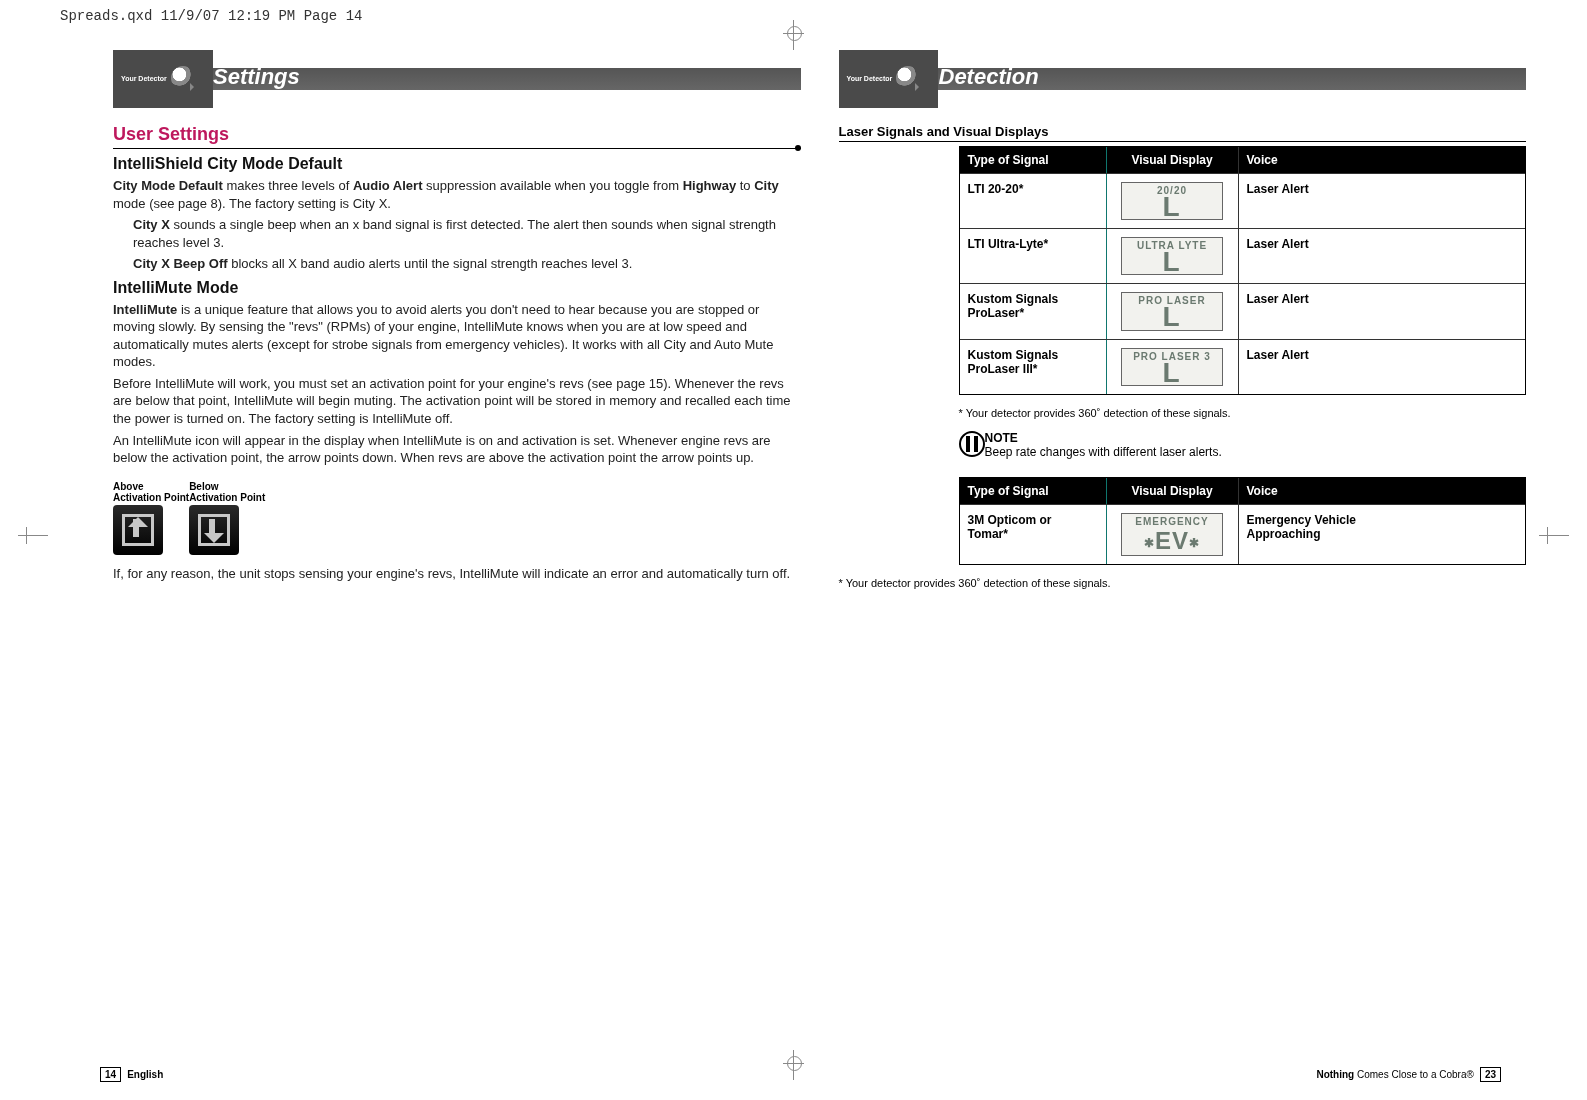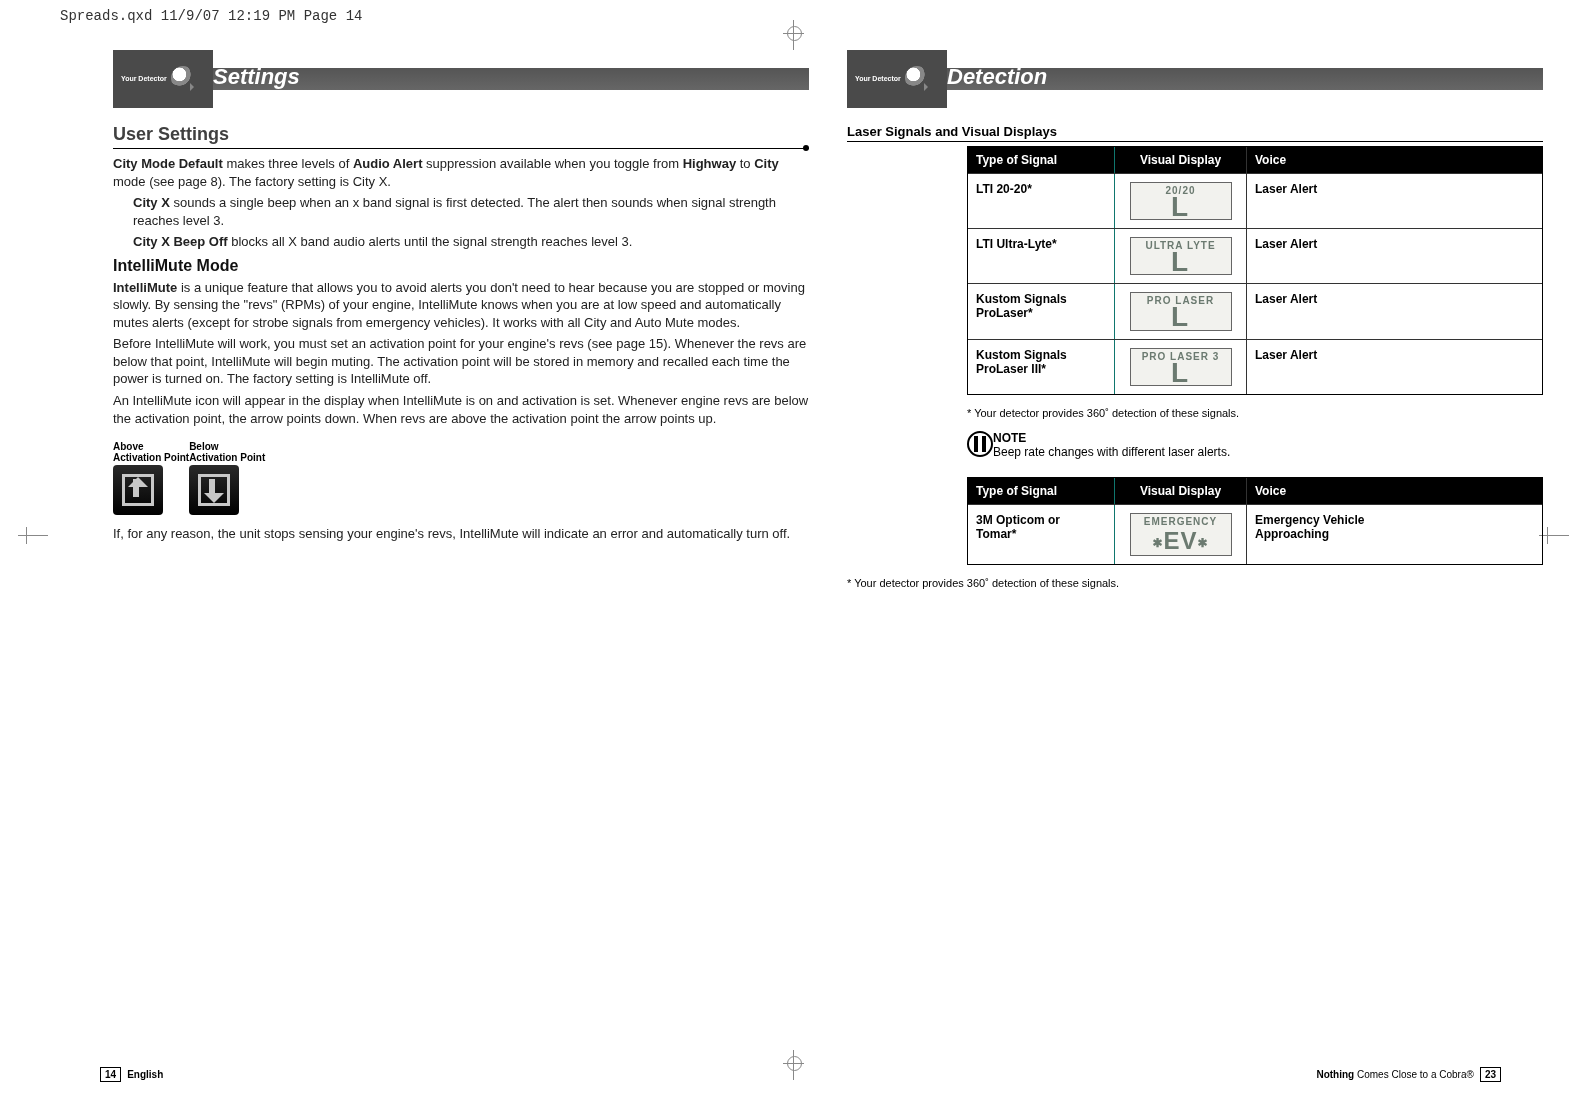--- a/index.html
+++ b/index.html
@@ -12,32 +12,32 @@
 .reg-bot::before{content:"";position:absolute;left:-6px;top:6px;width:13px;height:13px;border:1px solid #888;border-radius:50%}
 .reg-bot::after{content:"";position:absolute;left:-10px;top:13px;width:21px;height:1px;background:#888}
 .reg-side{position:absolute;top:535px;width:30px;height:1px;background:#888}
 .reg-side::before{content:"";position:absolute;top:-8px;left:8px;width:1px;height:17px;background:#888}
 .reg-side.left{left:18px}
 .reg-side.right{right:18px}
 
 .spread{position:absolute;left:0;right:0;top:50px;bottom:40px;display:flex}
 .col{flex:1;padding:0 30px 0 30px;position:relative}
 .col.left-col{padding-left:113px;padding-right:30px}
-.col.right-col{padding-left:8px;padding-right:44px}
+.col.right-col{padding-left:8px;padding-right:61px}
 
 .banner{position:relative;height:52px;margin-bottom:22px}
 .banner .bar{position:absolute;left:0;right:0;top:18px;height:22px;background:linear-gradient(to bottom,#555,#666)}
 .banner .tab{position:absolute;left:0;top:0;height:40px;background:#4a4a4a;padding:8px 12px 0 8px;display:flex;align-items:center}
 .banner .tab::after{content:"";position:absolute;left:0;bottom:-10px;width:100%;height:10px;background:#4a4a4a}
 .banner .snake{width:24px;height:24px;background:radial-gradient(circle at 35% 35%,#fff 30%,#888 32%,#888 50%,transparent 52%);border-radius:50%;margin:0 6px 0 4px;position:relative}
 .banner .snake::after{content:"";position:absolute;right:-3px;bottom:-1px;border:4px solid transparent;border-left-color:#888}
 .banner .yd{font-size:7px;color:#fff;font-weight:bold}
 .banner .title{position:absolute;left:100px;top:14px;font-size:22px;color:#fff;font-weight:bold;font-style:italic}
 
-h2.sec{font-family:Arial,sans-serif;font-size:18px;font-weight:900;margin:0 0 6px;border-bottom:1px solid #000;padding-bottom:3px;color:#404040;position:relative}
+h2.sec{font-family:Arial,sans-serif;font-size:18px;font-weight:900;margin:0 0 6px;border-bottom:1px solid #000;padding-bottom:3px;color:#be185d;position:relative}
 h2.sec .dot{position:absolute;right:0;bottom:-3px;width:6px;height:6px;background:#000;border-radius:50%}
 h3.sub{font-size:16px;font-weight:bold;margin:6px 0 4px;color:#111}
 p{margin:4px 0;line-height:1.35;font-size:13px;color:#222}
 .ind{margin-left:20px}
 
 .apcap{font-size:10px;font-weight:bold;margin:10px 0 2px}
 .aprow{display:flex;margin-bottom:10px}
 .apbox{width:50px;height:50px;background:linear-gradient(to bottom,#2a2a2a,#000);border-radius:4px;display:flex;align-items:center;justify-content:center}
 .arrow{width:26px;height:26px;border:3px solid #c8c8c8;position:relative}
 .arrow.up::before{content:"";position:absolute;left:3px;top:-10px;border:10px solid transparent;border-bottom-color:#c8c8c8}
@@ -90,20 +90,21 @@
   <div class="banner">
     <div class="bar"></div>
     <div class="tab">
             <span class="yd">Your Detector</span>
             <span class="snake"></span>
           </div>
     <div class="title">Settings</div>
   </div>
 
   <h2 class="sec"><span>User Settings</span><span class="dot"></span></h2>
+  <h3 class="sub">IntelliShield City Mode Default</h3>
   <p><b>City Mode Default</b> <span>makes three levels of</span> <b>Audio Alert</b> <span>suppression available when you toggle from</span> <b>Highway</b> <span>to</span> <b>City</b> <span>mode (see page 8). The factory setting is City X.</span></p>
 
   <p class="ind"><b>City X</b> <span>sounds a single beep when an x band signal is first detected. The alert then sounds when signal strength reaches level 3.</span></p>
   <p class="ind"><b>City X Beep Off</b> <span>blocks all X band audio alerts until the signal strength reaches level 3.</span></p>
 
   <h3 class="sub">IntelliMute Mode</h3>
   <p><b>IntelliMute</b> <span>is a unique feature that allows you to avoid alerts you don't need to hear because you are stopped or moving slowly. By sensing the "revs" (RPMs) of your engine, IntelliMute knows when you are at low speed and automatically mutes alerts (except for strobe signals from emergency vehicles). It works with all City and Auto Mute modes.</span></p>
   <p>Before IntelliMute will work, you must set an activation point for your engine's revs (see page 15). Whenever the revs are below that point, IntelliMute will begin muting. The activation point will be stored in memory and recalled each time the power is turned on. The factory setting is IntelliMute off.</p>
   <p>An IntelliMute icon will appear in the display when IntelliMute is on and activation is set. Whenever engine revs are below the activation point, the arrow points down. When revs are above the activation point the arrow points up.</p>
 

